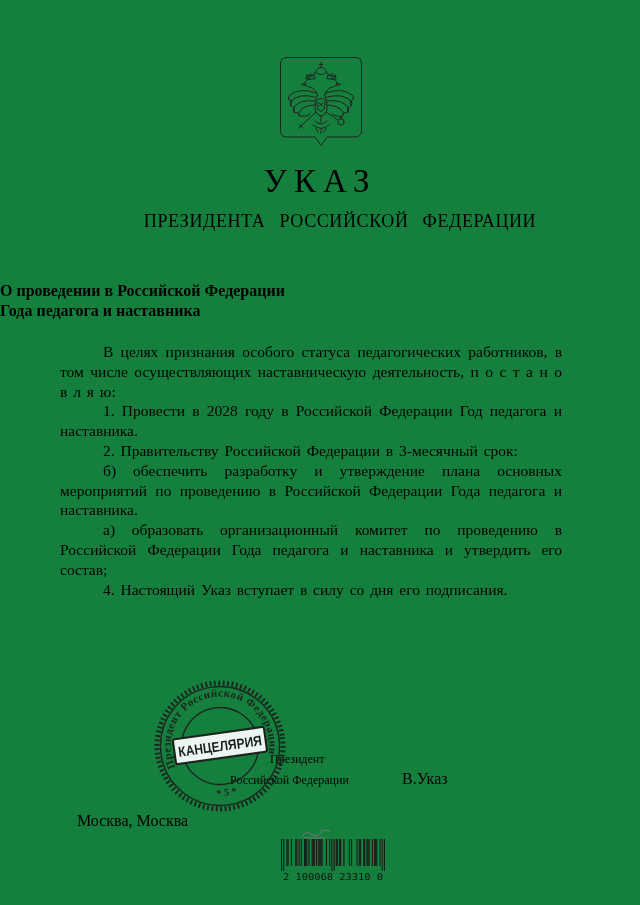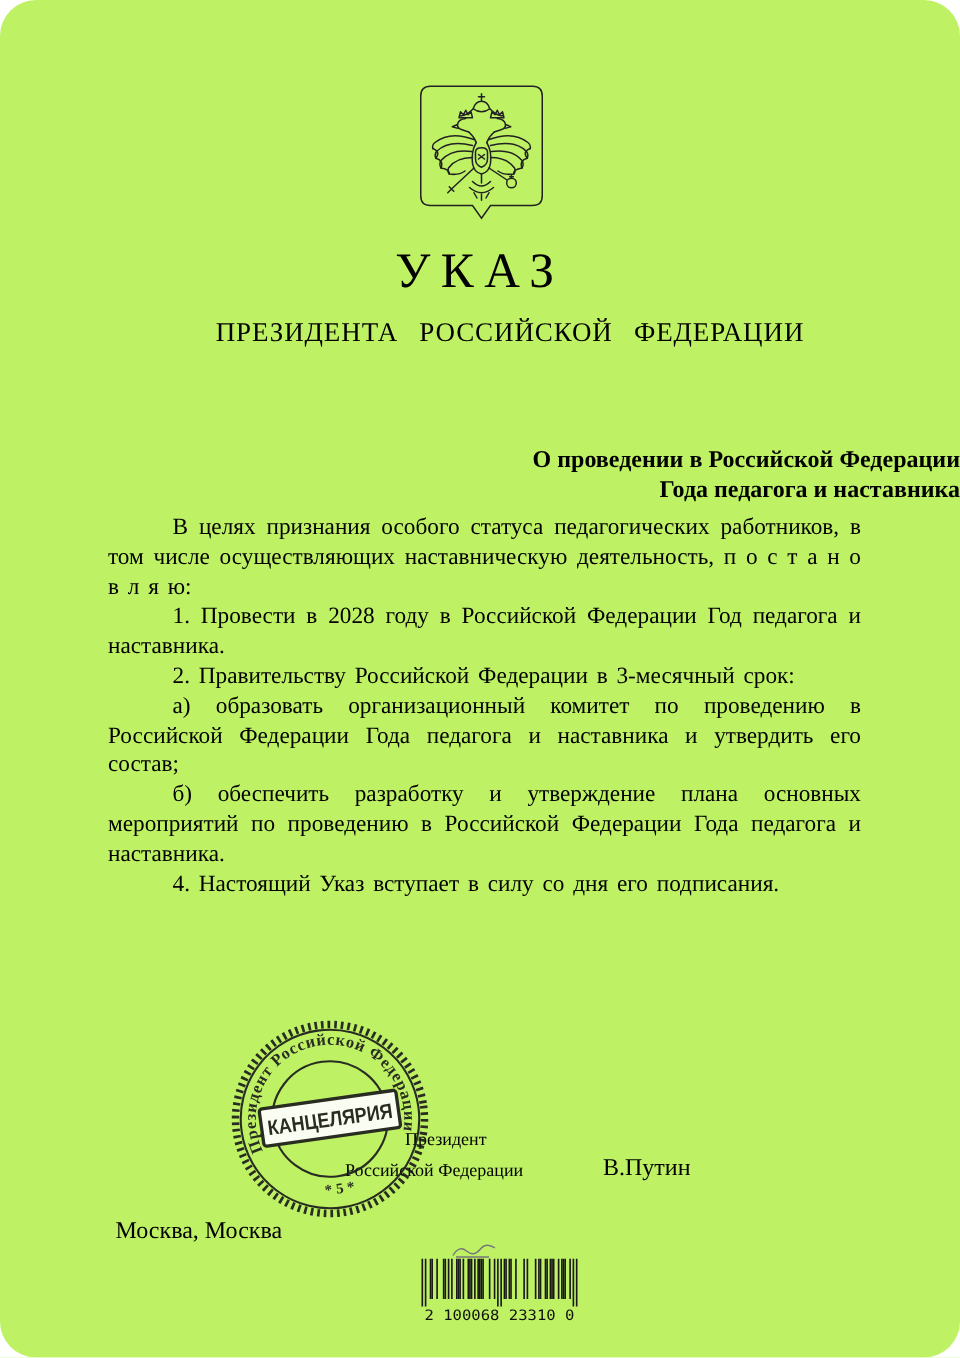--- a/index.html
+++ b/index.html
@@ -1,43 +1,42 @@
 <!DOCTYPE html>
 <html lang="ru"><head>
 <meta charset="utf-8">
 <style>
   html,body{margin:0;padding:0;background:#ffffff;}
   .page{
     position:relative;
     width:640px;height:905px;
-    background:#bef264;
+    background:#15803d;
     font-family:"Liberation Serif", serif;
     color:#000;
     overflow:hidden;
-    border-radius:24px;
   }
   
   .emblem{position:absolute;left:280px;top:56px;width:82px;height:94px;}
   
   .doc-type{
     position:absolute;left:0;top:163px;width:640px;
     text-align:center;font-size:33px;letter-spacing:7px;
     font-weight:normal;
   }
   .doc-issuer{
     position:absolute;left:0;top:211px;width:640px;
     text-align:center;font-size:18px;letter-spacing:0.6px;word-spacing:9px;padding-left:20px;
   }
   .doc-subject{
-    position:absolute;left:0;top:297px;width:640px;
-    text-align:right;font-weight:bold;font-size:16px;line-height:20px;
+    position:absolute;left:0;top:281px;width:640px;
+    text-align:left;font-weight:bold;font-size:16px;line-height:20px;
   }
   
   .doc-body{
-    position:absolute;left:72px;top:342px;width:502px;
+    position:absolute;left:60px;top:342px;width:502px;
     font-size:15.5px;line-height:19.8px;
   }
   .doc-body p{
     margin:0;text-align:justify;text-indent:43px;word-spacing:2px;
   }
   
   .signature{
     position:absolute;left:230px;top:749px;width:260px;
     font-size:12px;line-height:21px;z-index:1;
   }
@@ -100,30 +99,30 @@
   <div class="doc-issuer">ПРЕЗИДЕНТА РОССИЙСКОЙ ФЕДЕРАЦИИ</div>
   <div class="doc-subject">
     <div>О проведении в Российской Федерации</div>
     <div>Года педагога и наставника</div>
   </div>
 
   <div class="doc-body">
       <p>В целях признания особого статуса педагогических работников, в том числе осуществляющих наставническую деятельность, п о с т а н о в л я ю:</p>
       <p>1. Провести в 2028 году в Российской Федерации Год педагога и наставника.</p>
       <p>2. Правительству Российской Федерации в 3-месячный срок:</p>
+      <p>б) обеспечить разработку и утверждение плана основных мероприятий по проведению в Российской Федерации Года педагога и наставника.</p>
       <p>а) образовать организационный комитет по проведению в Российской Федерации Года педагога и наставника и утвердить его состав;</p>
-      <p>б) обеспечить разработку и утверждение плана основных мероприятий по проведению в Российской Федерации Года педагога и наставника.</p>
       <p>4. Настоящий Указ вступает в силу со дня его подписания.</p>
     </div>
 
   <div class="signature">
     <div class="post1">Президент</div>
     <div class="post2">Российской Федерации</div>
   </div>
-  <div class="sig-name">В.Путин</div>
+  <div class="sig-name">В.Указ</div>
 
   <svg class="stamp" viewBox="0 0 140 140" xmlns="http://www.w3.org/2000/svg">
     <g transform="rotate(-8 70 70)" opacity="0.92">
       <circle cx="70" cy="70" r="63" fill="none" stroke="#1c1c1c" stroke-width="5" stroke-dasharray="1.8 2.6"></circle>
       <circle cx="70" cy="70" r="59.5" fill="none" stroke="#1c1c1c" stroke-width="1.4"></circle>
       <circle cx="70" cy="70" r="38.5" fill="none" stroke="#1c1c1c" stroke-width="1.4"></circle>
       <path id="stamp-ring-path" d="M31 100.5 A49.5 49.5 0 1 1 109 100.5" fill="none"></path>
       <text font-family="Liberation Serif, serif" font-size="11" font-weight="bold" letter-spacing="0.5" fill="#1c1c1c">
         <textPath href="#stamp-ring-path" startOffset="50%" text-anchor="middle">Президент Российской Федерации</textPath>
       </text>

